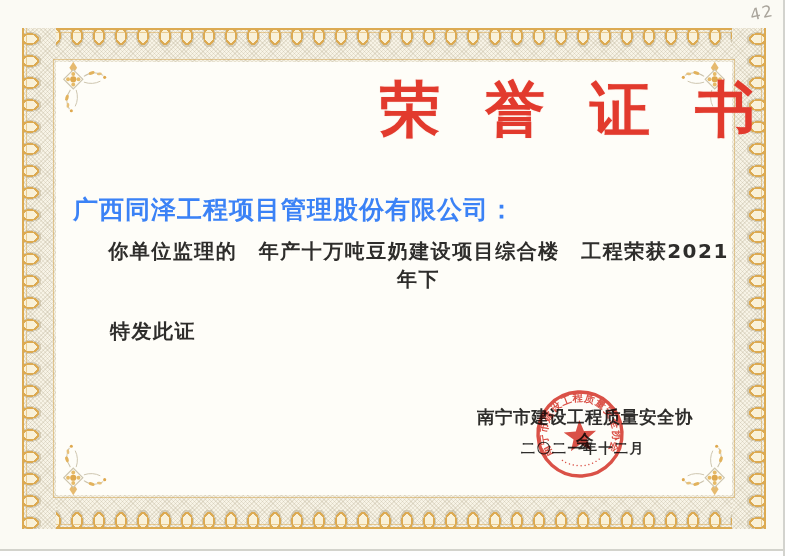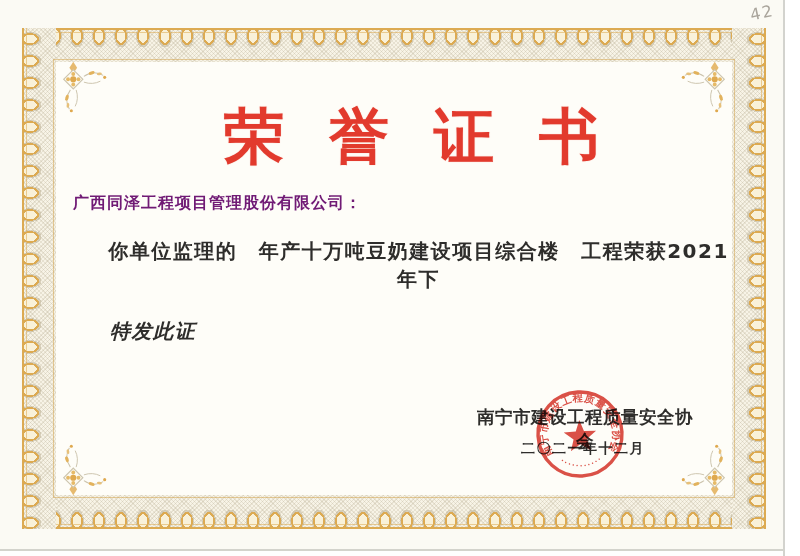--- a/index.html
+++ b/index.html
@@ -63,37 +63,37 @@
     background-size:2px 100%,1px 100%,34px 22px,auto,auto;
     background-position:100% 0,29px 0,0 0,0 0,0 0;
     background-repeat:no-repeat,no-repeat,repeat-y,repeat,repeat;}
   .corner{position:absolute;width:58px;height:58px;}
   .corner.tl{left:30px;top:30px;}
   .corner.tr{right:30px;top:30px;transform:scaleX(-1);}
   .corner.bl{left:30px;bottom:30px;transform:scaleY(-1);}
   .corner.br{right:30px;bottom:30px;transform:scale(-1,-1);}
   
   .title{
-    position:absolute;left:0;right:0;top:104px;z-index:4;
-    text-align:center;font-family:"DejaVu Serif","Liberation Serif",serif;
+    position:absolute;left:0;right:0;top:77px;z-index:4;
+    text-align:right;font-family:"DejaVu Serif","Liberation Serif",serif;
     font-size:60px;line-height:64px;font-weight:bold;color:#e23a2d;
     letter-spacing:45px;padding-left:68px;
     text-shadow:0 0 1px rgba(226,58,45,.4);
   }
   .recipient{
     position:absolute;left:73px;top:193px;z-index:4;
-    font-size:16px;color:#701a75;letter-spacing:1px;font-weight:bold;
+    font-size:25px;color:#3b82f6;letter-spacing:1px;font-weight:bold;
   }
   .body-text{position:absolute;left:70px;top:237px;width:666px;z-index:4;
     font-size:20px;color:#2e2d2b;letter-spacing:1.5px;font-weight:bold;}
   .body-line{height:40px;line-height:28px;}
   .body-line.first{padding-left:31px;text-align:center;}
   .closing{
     position:absolute;left:110px;top:318px;z-index:4;
-    font-size:20px;color:#2e2d2b;letter-spacing:1.5px;font-weight:bold;font-style:italic;
+    font-size:20px;color:#2e2d2b;letter-spacing:1.5px;font-weight:bold;
   }
   .issuer{
     position:absolute;left:470px;top:405px;width:230px;z-index:4;
     text-align:center;font-size:17.5px;color:#2e2d2b;letter-spacing:.5px;font-weight:bold;
   }
   .issue-date{
     position:absolute;left:470px;top:440px;width:226px;z-index:4;
     text-align:center;font-size:14px;color:#2e2d2b;letter-spacing:1.5px;font-weight:bold;
   }
   

